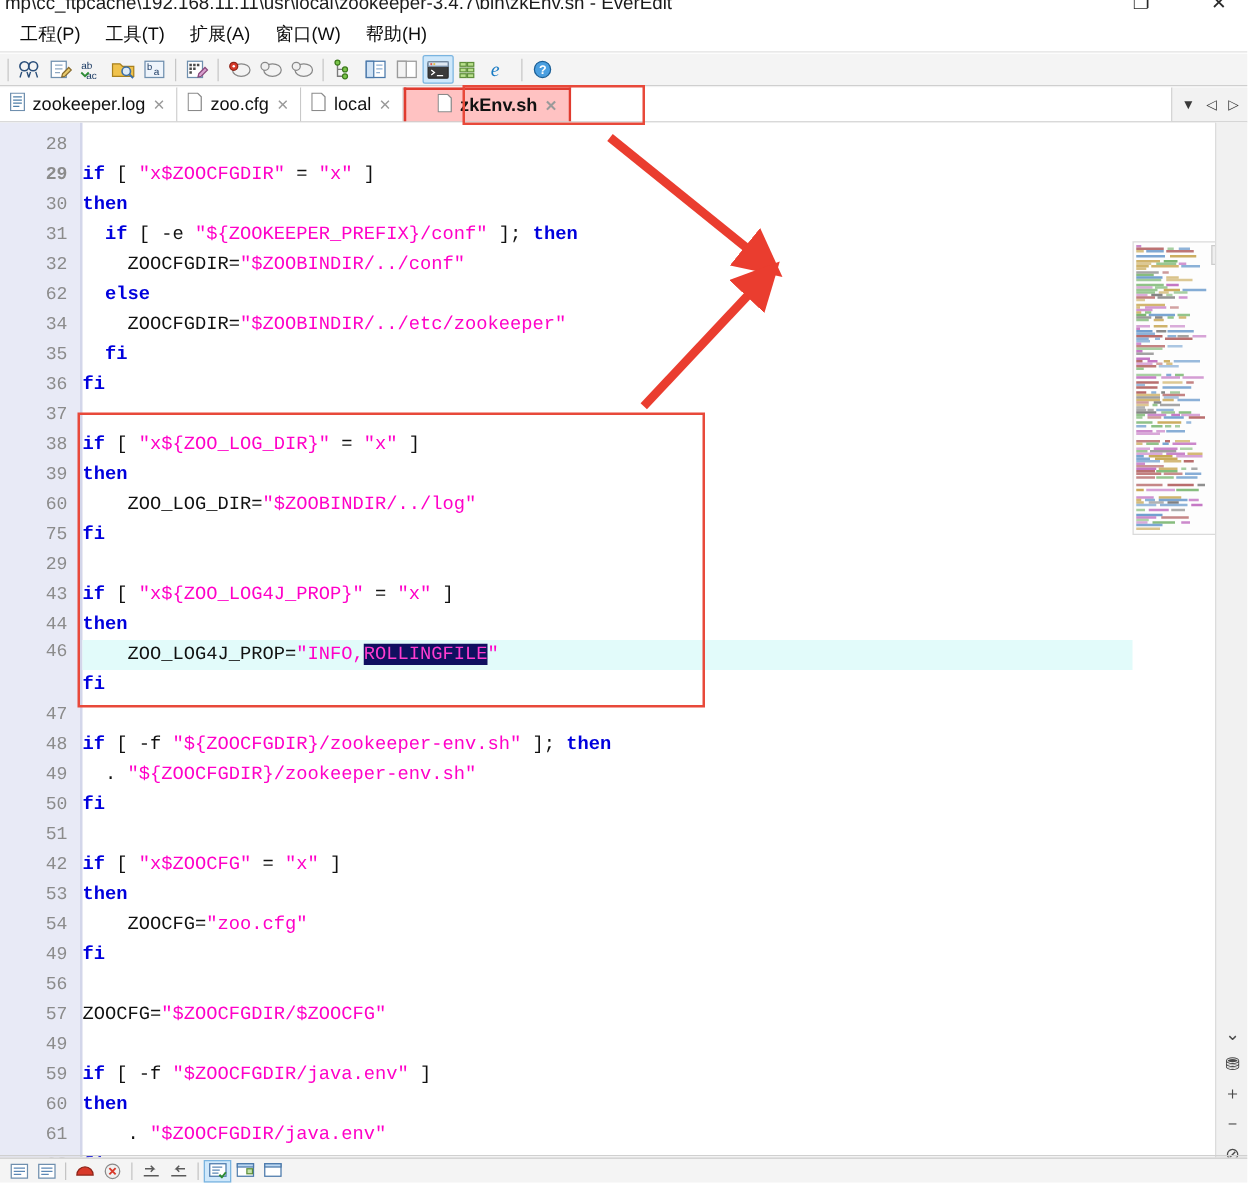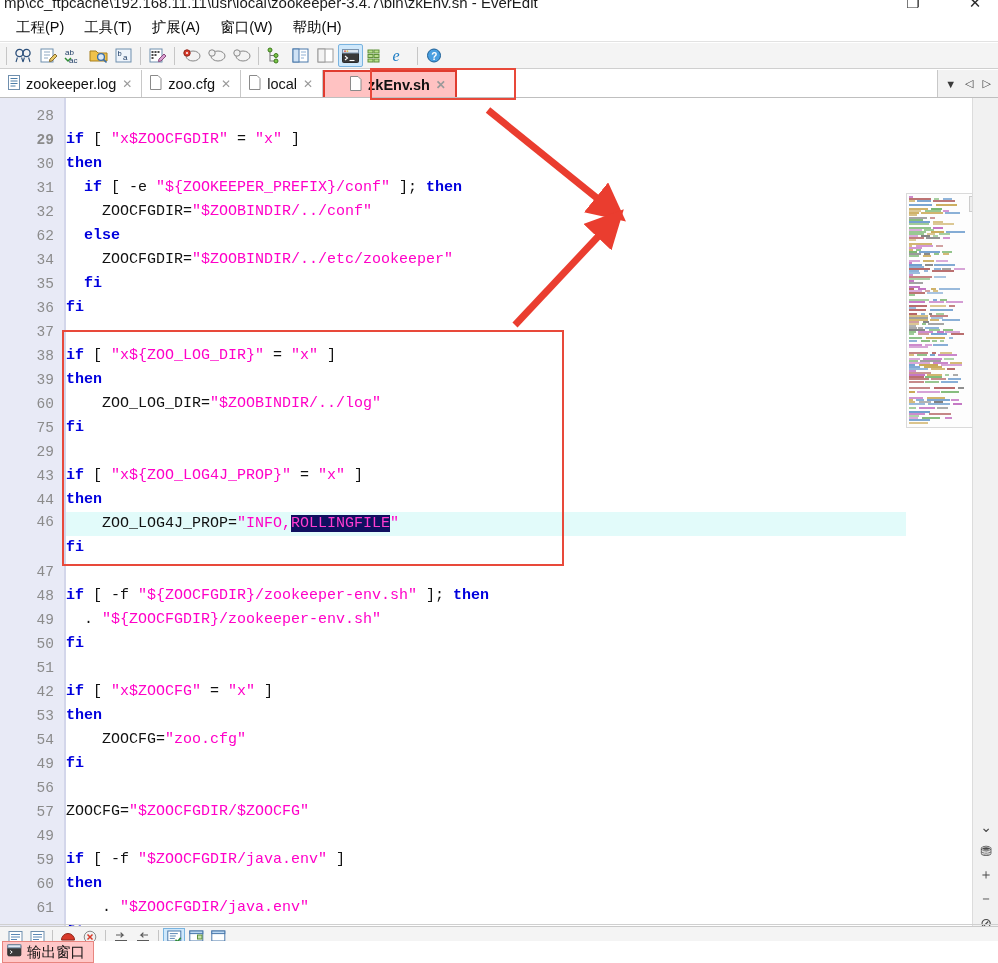--- a/index.html
+++ b/index.html
@@ -757,27 +757,14 @@
         </svg>
     </div>
     <div class="bb-btn">
       <svg width="15" height="13" viewBox="0 0 15 13">
           <rect x="0.8" y="1" width="13" height="10" fill="#fff" stroke="#4a78aa"></rect>
           <rect x="0.8" y="1" width="13" height="2.6" fill="#bcd8f2" stroke="#4a78aa"></rect>
         </svg>
     </div>
   </div>
 
-  <div class="statusbar">
-    <div class="out-tab">
-      <span>
-        <svg width="15" height="13" viewBox="0 0 15 13">
-            <rect x="0.8" y="0.8" width="13" height="11" rx="1" fill="#3a3a3a" stroke="#2a2a2a"></rect>
-            <rect x="0.8" y="0.8" width="13" height="3" fill="#dfe8f2" stroke="#7a93ad"></rect>
-            <path d="M3.2 6.5l2 1.6-2 1.6" fill="none" stroke="#fff" stroke-width="1"></path>
-          </svg>
-      </span>
-      <span>输出窗口</span>
-    </div>
-
-  </div>
 
 </div>
 
 </body></html>

